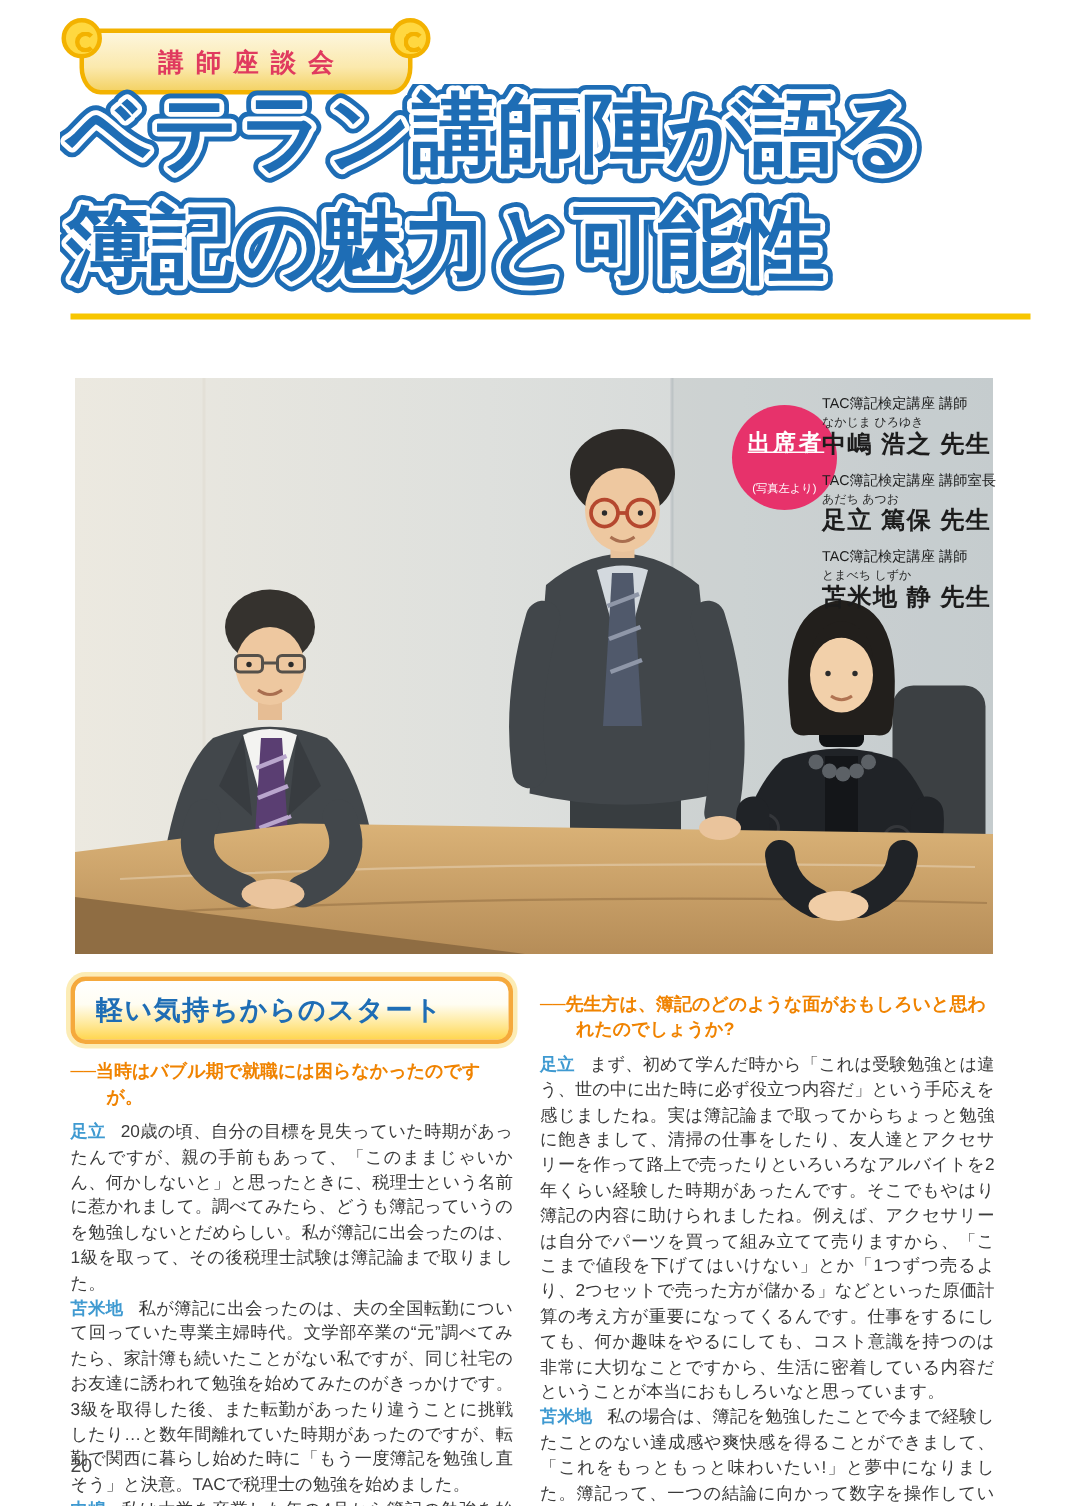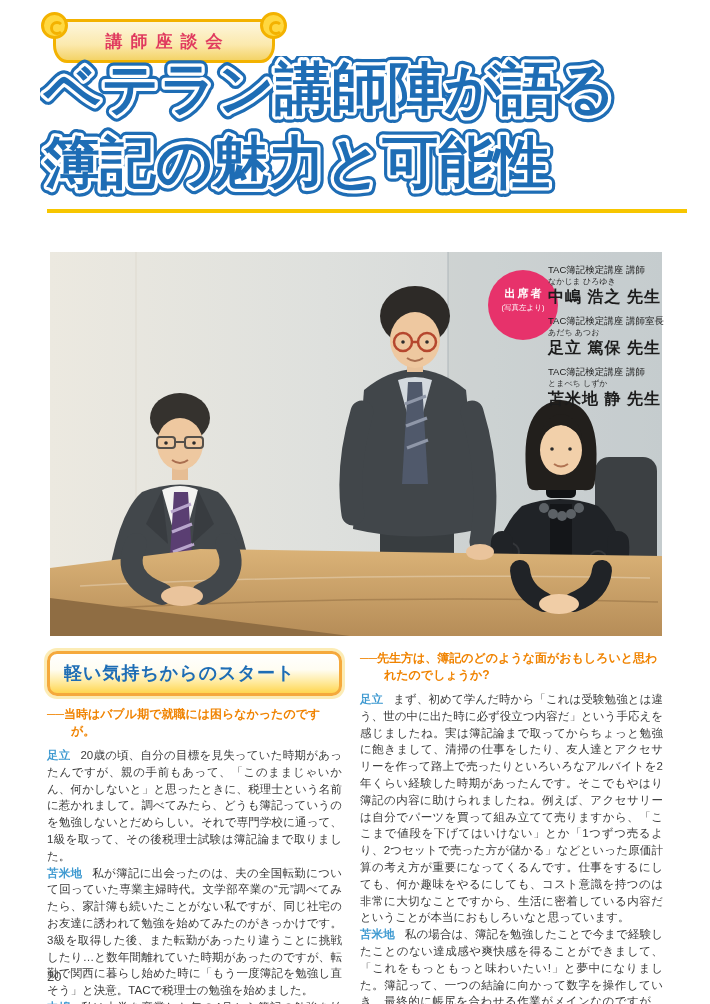--- a/index.html
+++ b/index.html
@@ -40,43 +40,43 @@
   .t-back{fill:none;stroke:var(--accent-blue);stroke-width:13;stroke-linejoin:round;}
   .t-front{fill:var(--accent-blue);stroke:#ffffff;stroke-width:6.5;stroke-linejoin:round;paint-order:stroke;}
   .rule{position:absolute;left:47px;top:209px;width:640px;height:4px;background:var(--rule-yellow);}
   
   .photo{position:absolute;left:50px;top:252px;width:612px;height:384px;margin:0;background:#d8dbdc;}
   .photo svg.scene{position:absolute;inset:0;width:100%;height:100%;}
   .badge{
     position:absolute;left:438px;top:18px;width:70px;height:70px;border-radius:50%;
     background:var(--badge-pink);color:#fff;text-align:center;box-sizing:border-box;padding-top:16px;z-index:4;
   }
-  .badge-title{display:block;font-size:11px;font-weight:bold;letter-spacing:2px;text-indent:2px;}
-  .badge-note{display:block;font-size:7.5px;margin-top:2px;letter-spacing:0;}
+  .badge-title{display:block;font-size:15px;font-weight:bold;letter-spacing:2px;text-indent:2px;text-decoration:underline;}
+  .badge-note{display:block;font-size:7.5px;margin-top:16px;letter-spacing:0;}
   .names{position:absolute;left:498px;top:12px;width:175px;z-index:4;color:#1c1c1c;}
   .attendee{margin-bottom:9px;}
   .att-org{font-size:9.5px;line-height:12px;}
   .att-kana{font-size:8px;line-height:10px;margin-top:1px;color:#2a2a2a;}
   .att-name{font-size:16px;font-weight:bold;line-height:19px;letter-spacing:1px;}
   
   .columns{position:absolute;left:47px;top:648px;width:616px;display:flex;gap:18px;}
   .col-left{width:295px;flex:0 0 295px;}
   .col-right{flex:1;}
   .heading-box{
     border:3px solid var(--heading-border);border-radius:10px;
     background:linear-gradient(180deg,#ffffff 0%,#fffdf2 40%,#ffe896 75%,#ffd650 100%);
     box-shadow:0 0 0 3px rgba(250,220,120,0.55);
     padding:7px 14px 8px;margin:3px 0 10px;
     color:var(--accent-blue);font-size:18px;font-weight:bold;letter-spacing:1px;
   }
   .question{
     color:var(--accent-orange);font-weight:bold;font-size:12px;line-height:17px;
     margin:0 0 7px;padding-left:2em;text-indent:-2em;
   }
-  .col-right .question{margin-top:2px;}
+  .col-right .question{margin-top:13px;}
   .para{margin:0;font-size:11.5px;line-height:16.8px;text-align:justify;}
   .speaker{color:var(--speaker-blue);font-weight:bold;margin-right:10px;}
   .pagenum{position:absolute;left:47px;top:969px;font-size:13px;color:#444;}
 </style>
 </head>
 <body>
 
 <div class="page">
 
   <div class="scroll">
@@ -227,21 +227,21 @@
     </div>
   </figure>
 
   <main class="columns">
     <section class="col-left">
       <div class="heading-box">
         <span>軽い気持ちからのスタート</span>
       </div>
       <p class="question">──当時はバブル期で就職には困らなかったのですが。</p>
       <p class="para">
-        <span class="speaker">足立</span><span>20歳の頃、自分の目標を見失っていた時期があったんですが、親の手前もあって、「このままじゃいかん、何かしないと」と思ったときに、税理士という名前に惹かれまして。調べてみたら、どうも簿記っていうのを勉強しないとだめらしい。それで専門学校に通って、1級を取って、その後税理士試験は簿記論まで取りました。</span>
+        <span class="speaker">足立</span><span>20歳の頃、自分の目標を見失っていた時期があったんですが、親の手前もあって、「このままじゃいかん、何かしないと」と思ったときに、税理士という名前に惹かれまして。調べてみたら、どうも簿記っていうのを勉強しないとだめらしい。私が簿記に出会ったのは、1級を取って、その後税理士試験は簿記論まで取りました。</span>
       </p>
       <p class="para">
         <span class="speaker">苫米地</span><span>私が簿記に出会ったのは、夫の全国転勤について回っていた専業主婦時代。文学部卒業の“元”調べてみたら、家計簿も続いたことがない私ですが、同じ社宅のお友達に誘われて勉強を始めてみたのがきっかけです。3級を取得した後、また転勤があったり違うことに挑戦したり…と数年間離れていた時期があったのですが、転勤で関西に暮らし始めた時に「もう一度簿記を勉強し直そう」と決意。TACで税理士の勉強を始めました。</span>
       </p>
       <p class="para">
         <span class="speaker">中嶋</span><span>私は大学を卒業した年の4月から簿記の勉強を始めました。当時はバブル期で就職には困らなかったのですが、「自分にはどんな仕事が向いているのか、自分はどんな仕事が好きなのか」と悩み、結論を出せないまま軽い気持ちでTACに体験入学してみて幅広く役立ちそうな簿記の勉強を始めました。</span>
       </p>
     </section>
 
     <section class="col-right">

